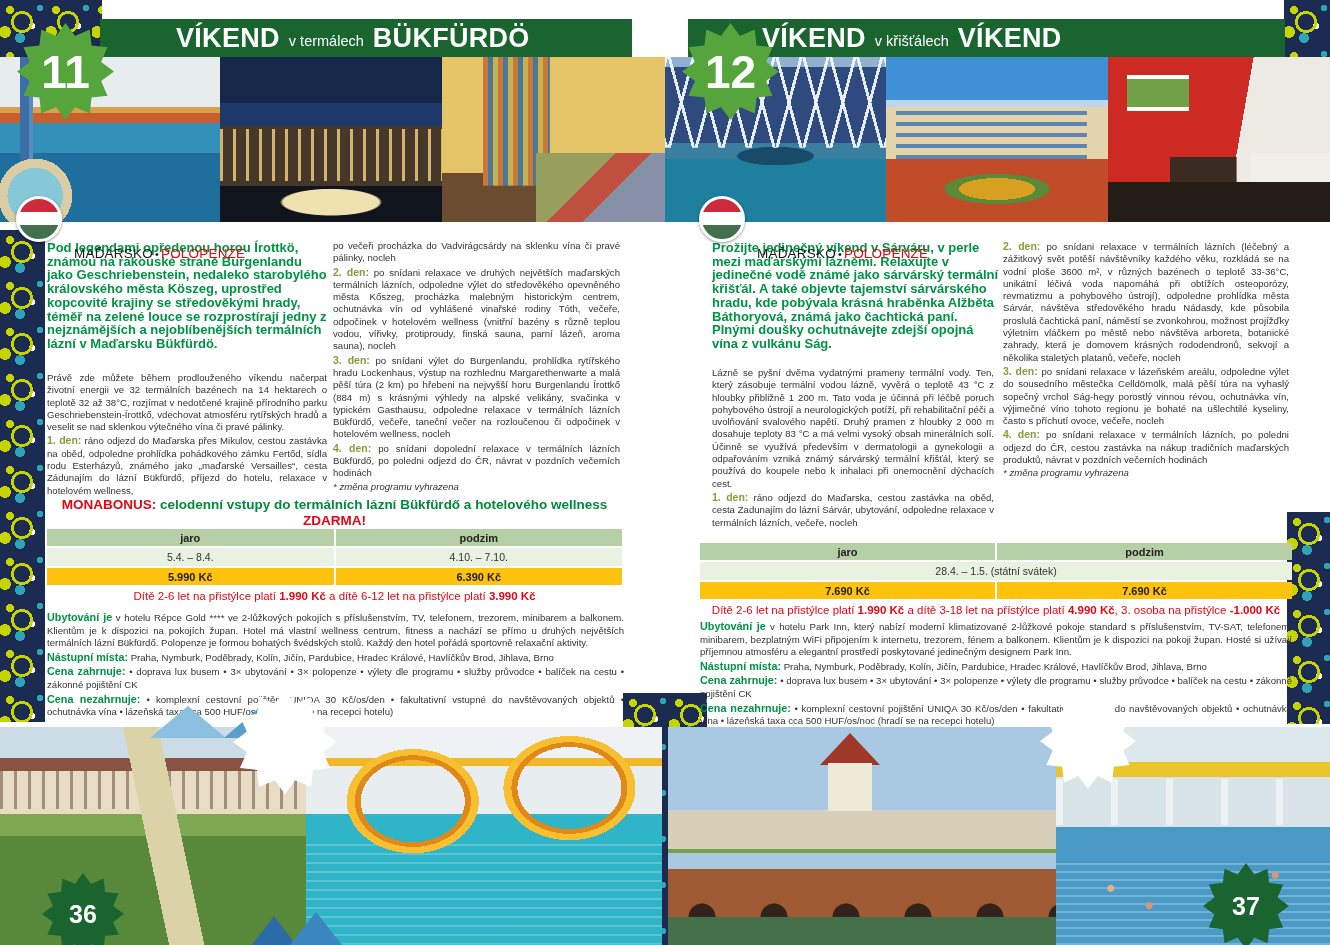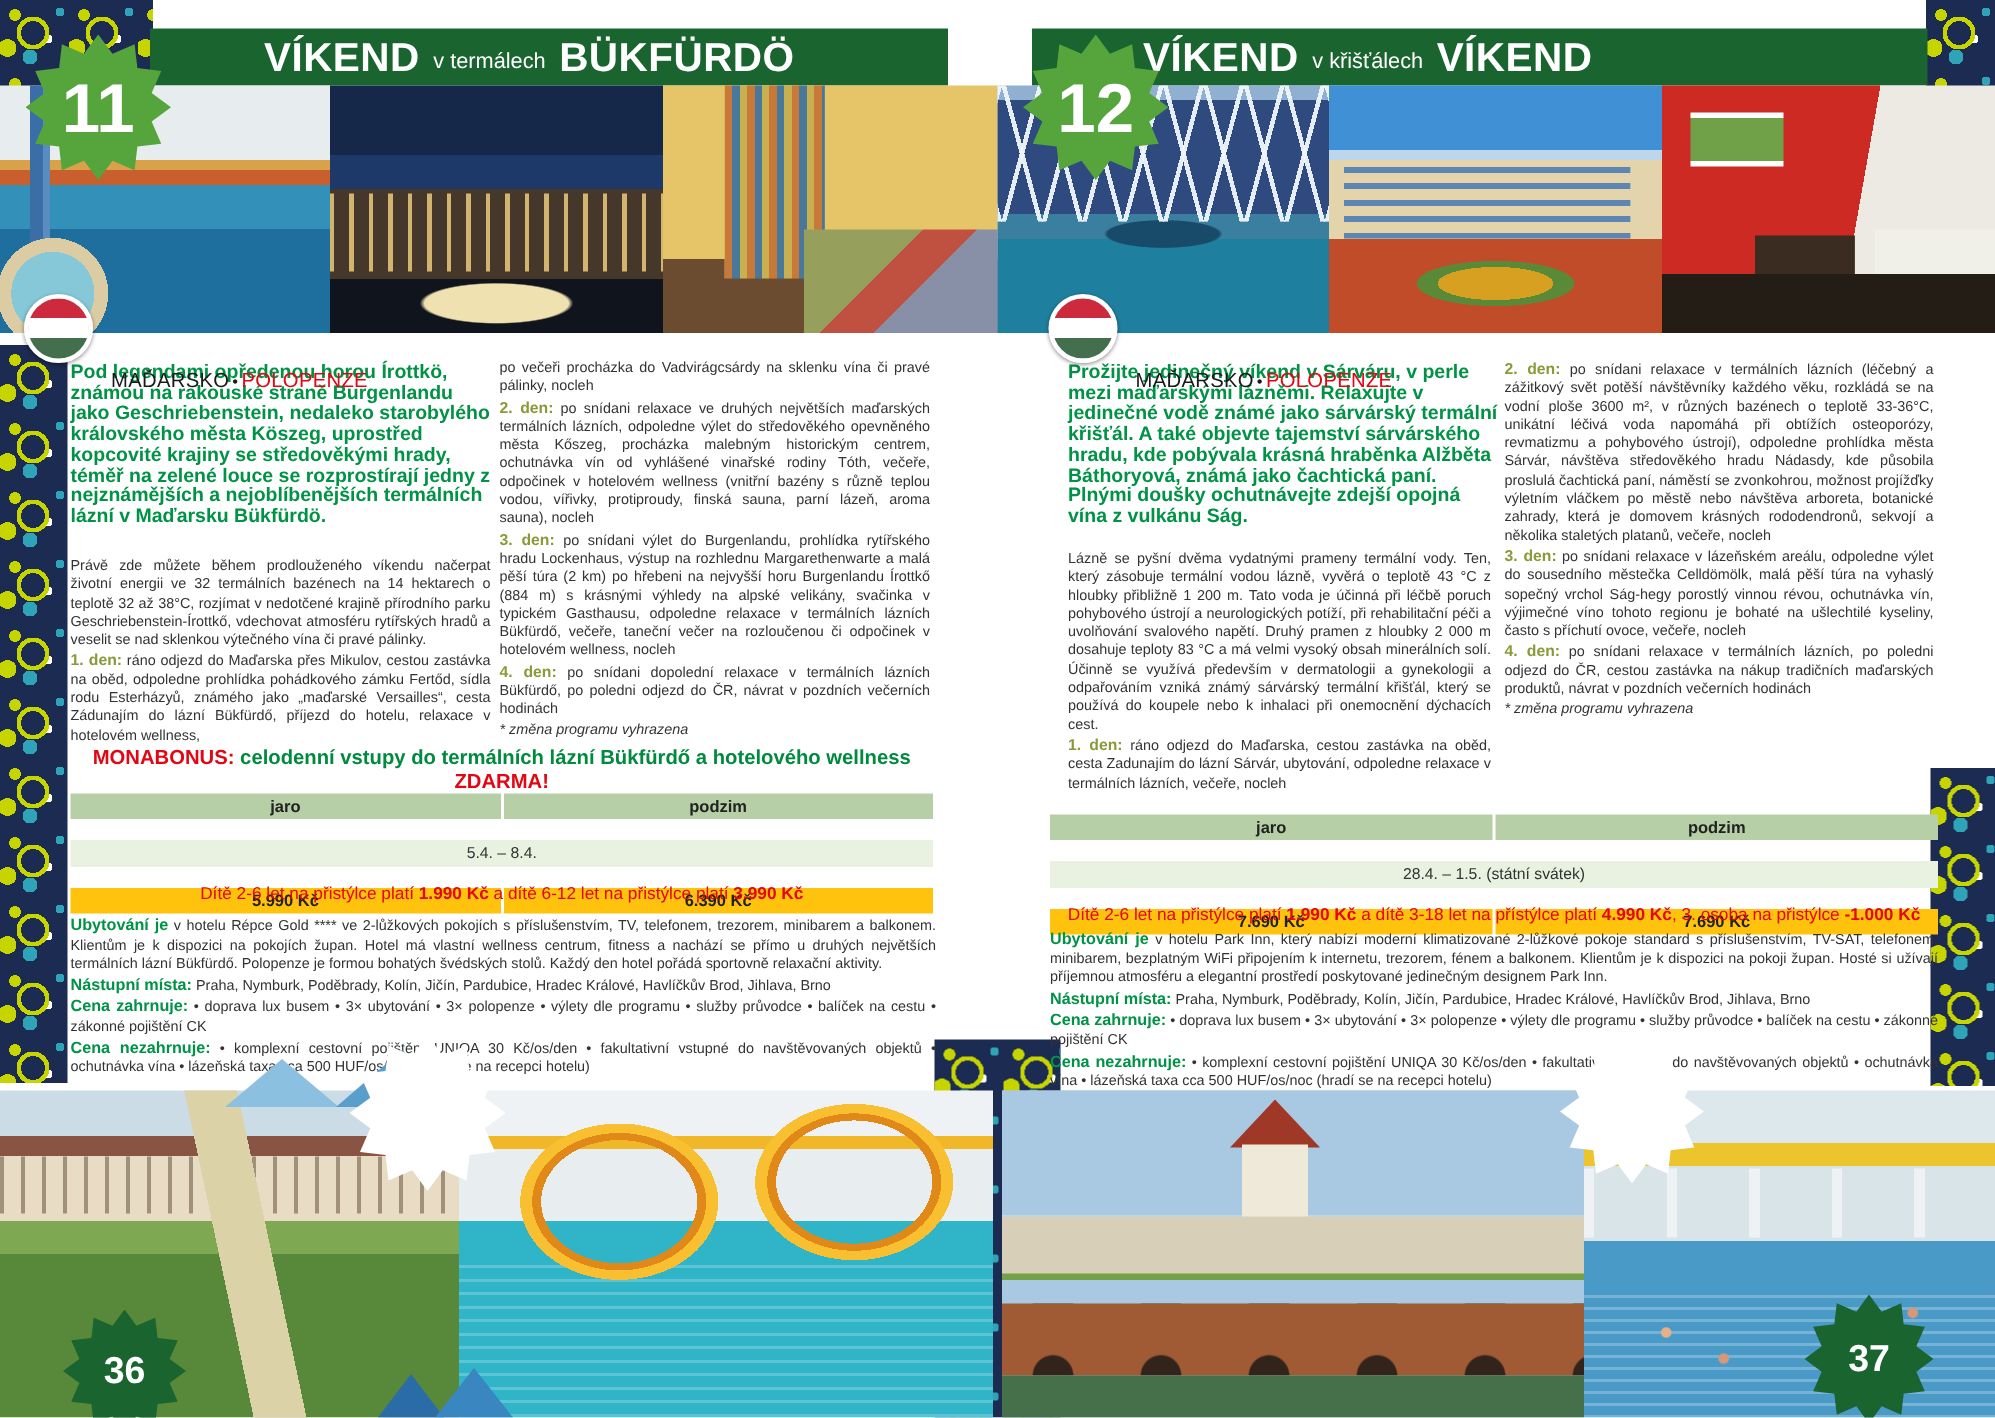--- a/index.html
+++ b/index.html
@@ -185,21 +185,21 @@
 
   .bonus { position:absolute; z-index:3; text-align:center; font-weight:bold;
            font-size:13.5px; line-height:16px; color:#008a3e; }
   .bonus .red { color:#e30613; }
   .bonus-l { left:47px; top:497px; width:575px; }
   .bonus-r { left:700px; top:522px; width:592px; }
 
   .ptable { position:absolute; z-index:3; }
   .ptable-l { left:47px; top:529px; width:575px; }
   .ptable-r { left:700px; top:543px; width:592px; }
-  .trow { display:flex; gap:2px; margin-bottom:14px; }
+  .trow { display:flex; gap:2px; margin-bottom:2px; }
   .tcell { flex:1; display:flex; align-items:center; justify-content:center; }
   .thead .tcell { background:#b7cfa6; font-weight:bold; font-size:11px; height:17px; color:#222; }
   .tdate .tcell { background:#e9f2e0; font-size:10.5px; height:18px; color:#333; }
   .tprice .tcell { background:#ffc20d; font-weight:bold; font-size:11px; height:17px; color:#222; }
 
   .childline { position:absolute; z-index:3; text-align:center; color:#e30613; font-size:11.5px; }
   .childline b { font-weight:bold; }
   .childline-l { left:47px; top:590px; width:575px; }
   .childline-r { left:685px; top:604px; width:622px; }
 
@@ -256,20 +256,21 @@
     <span class="red">MONABONUS:</span><span> celodenní vstupy do termálních lázní Bükfürdő a hotelového wellness </span><span class="red">ZDARMA!</span>
   </div>
 
   <div class="ptable ptable-l">
     <div class="trow thead">
       <div class="tcell">jaro</div>
       <div class="tcell">podzim</div>
     </div>
     <div class="trow tdate">
       <div class="tcell">5.4. – 8.4.</div>
+      <div class="tcell">4.10. – 7.10.</div>
     </div>
     <div class="trow tprice">
       <div class="tcell">5.990 Kč</div>
       <div class="tcell">6.390 Kč</div>
     </div>
   </div>
 
   <div class="childline childline-l">
     <span>Dítě 2-6 let na přistýlce platí </span><b>1.990 Kč</b><span> a dítě 6-12 let na přistýlce platí </span><b>3.990 Kč</b><span></span><b></b>
   </div>

